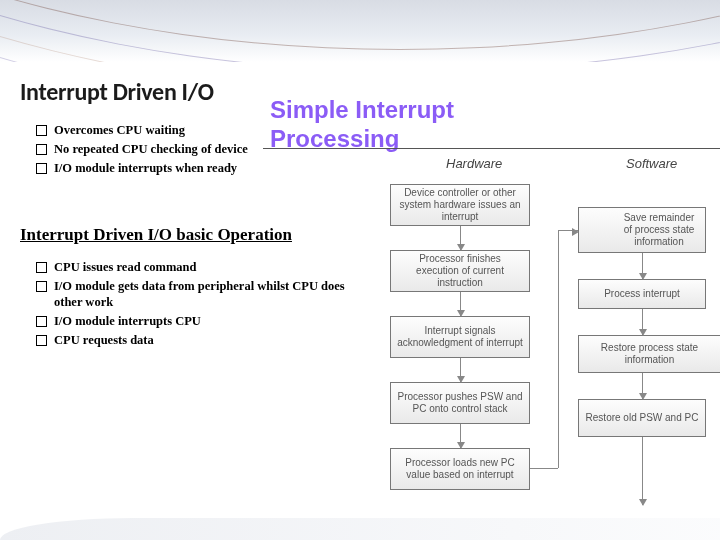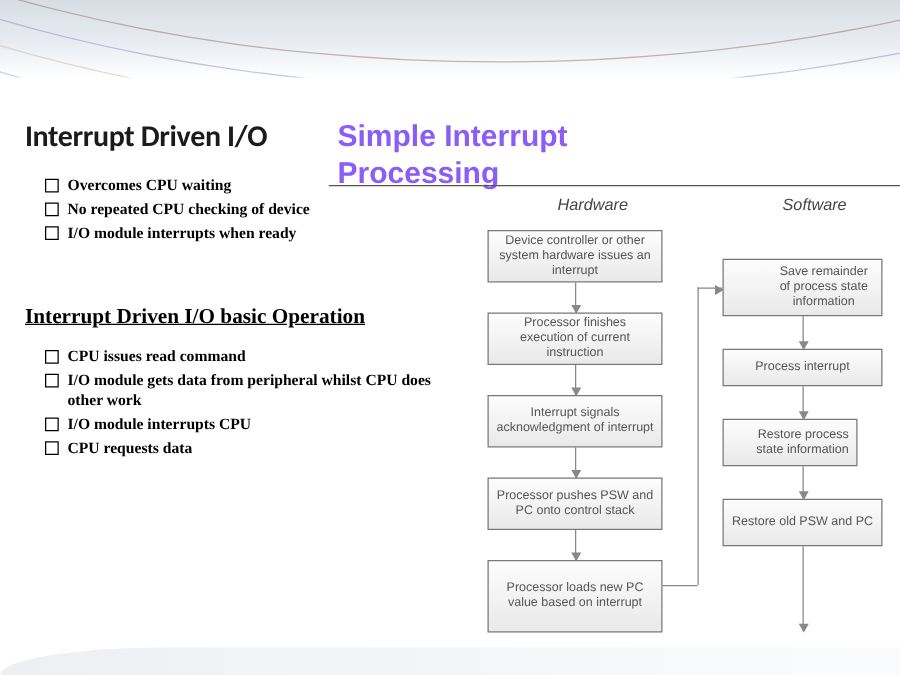--- a/index.html
+++ b/index.html
@@ -23,21 +23,21 @@
     border-radius: 50%;
     border: 1.5px solid rgba(150,100,80,0.35);
     background: transparent;
   }
   .arc1 { width: 1500px; height: 700px; left: -350px; top: -650px; border-color: rgba(120,80,70,0.4); }
   .arc2 { width: 1550px; height: 720px; left: -360px; top: -648px; border-color: rgba(100,90,160,0.35); }
   .arc3 { width: 1600px; height: 740px; left: -370px; top: -645px; border-color: rgba(180,140,120,0.3); }
   .arc4 { width: 1650px; height: 760px; left: -380px; top: -642px; border-color: rgba(110,100,170,0.3); }
   .content {
     position: absolute;
-    top: 95px;
+    top: 77px;
     left: 20px;
     width: 350px;
   }
   .title {
     font-family: 'Segoe UI', Calibri, Arial, sans-serif;
     font-size: 24px;
     font-weight: 700;
     color: #1b1b1b;
     margin-bottom: 16px;
     letter-spacing: -.3px;
@@ -119,24 +119,24 @@
     line-height: 1.2;
     text-align: center;
     display: flex;
     align-items: center;
     justify-content: center;
   }
   .hw1 { left: 12px; top: 92px; width: 140px; height: 42px; }
   .hw2 { left: 12px; top: 158px; width: 140px; height: 42px; }
   .hw3 { left: 12px; top: 224px; width: 140px; height: 42px; }
   .hw4 { left: 12px; top: 290px; width: 140px; height: 42px; }
-  .hw5 { left: 12px; top: 356px; width: 140px; height: 58px; }
+  .hw5 { left: 12px; top: 356px; width: 140px; height: 42px; }
   .sw1 { left: 200px; top: 115px; width: 128px; height: 46px; padding-left: 40px; }
   .sw2 { left: 200px; top: 187px; width: 128px; height: 30px; }
-  .sw3 { left: 200px; top: 243px; width: 108px; height: 38px; text-align: right; }
+  .sw3 { left: 200px; top: 243px; width: 143px; height: 38px; }
   .sw4 { left: 200px; top: 307px; width: 128px; height: 38px; }
   .arrow-v {
     position: absolute;
     width: 1px;
     background: #888;
   }
   .arrow-v::after {
     content: "";
     position: absolute;
     bottom: -1px; left: -3.5px;

